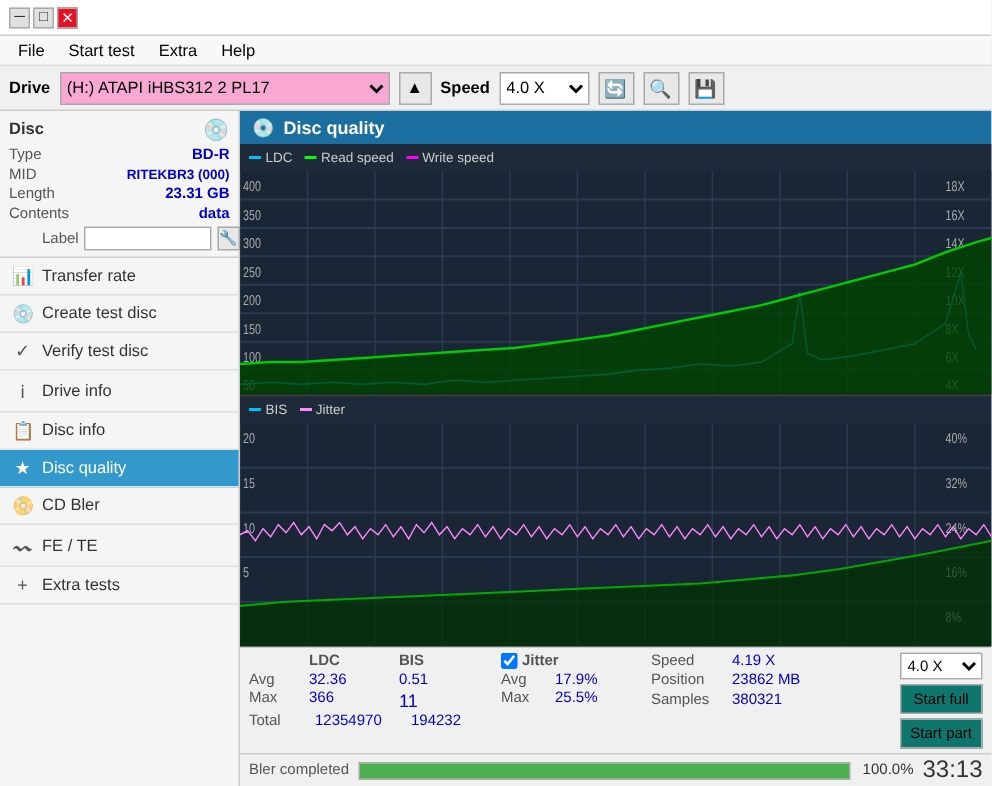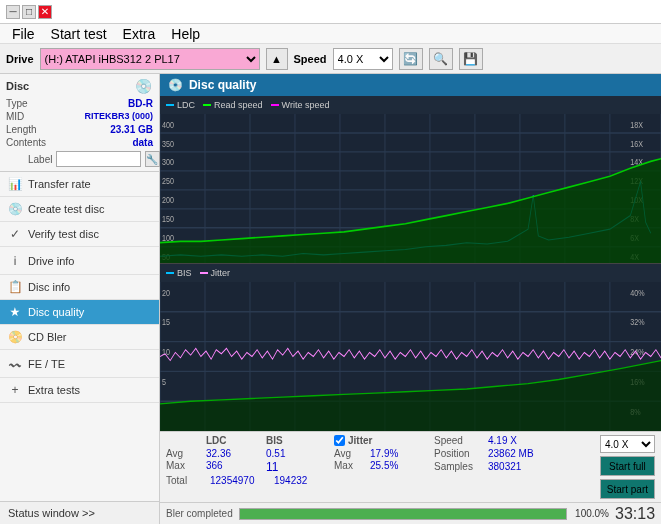--- a/index.html
+++ b/index.html
@@ -7,21 +7,21 @@
     
     
     .titlebar { background: #fff; display: flex; align-items: center; justify-content: space-between; padding: 4px 6px; border-bottom: 1px solid #ccc; height: 24px; }
     .titlebar-left { display: flex; align-items: center; gap: 4px; font-size: 11px; color: #333; }
     .titlebar-icon { width: 14px; height: 14px; background: #2196F3; border-radius: 2px; display: inline-flex; align-items: center; justify-content: center; color: white; font-size: 7px; font-weight: bold; }
     .titlebar-controls { display: flex; gap: 2px; }
     .titlebar-btn { width: 14px; height: 14px; display: inline-flex; align-items: center; justify-content: center; font-size: 10px; cursor: pointer; border: 1px solid #aaa; background: #e0e0e0; color: #333; }
     
     
     .menubar { background: #f8f8f8; border-bottom: 1px solid #ddd; display: flex; align-items: center; padding: 2px 4px; height: 20px; }
-    .menu-item { padding: 2px 8px; font-size: 14px; cursor: pointer; color: #000; text-align: right; }
+    .menu-item { padding: 2px 8px; font-size: 11px; cursor: pointer; color: #000; text-align: right; }
     
     
     .drivebar { background: #f0f0f0; border-bottom: 1px solid #ccc; display: flex; align-items: center; padding: 3px 6px; height: 30px; gap: 6px; }
     .drive-label { font-size: 11px; font-weight: bold; }
     .drive-select { height: 22px; font-size: 11px; border: 1px solid #aaa; background: #f9a8d4; flex: 1; max-width: 220px; }
     .drive-btn { width: 22px; height: 22px; border: 1px solid #aaa; background: #e8e8e8; cursor: pointer; display: flex; align-items: center; justify-content: center; }
     .speed-label { font-size: 11px; font-weight: bold; }
     .speed-select { height: 22px; font-size: 11px; border: 1px solid #aaa; background: white; width: 60px; }
     .toolbar-btn { width: 24px; height: 22px; border: 1px solid #aaa; background: #e8e8e8; cursor: pointer; display: flex; align-items: center; justify-content: center; font-size: 12px; }
     
@@ -204,23 +204,20 @@
       <div class="nav-item">
         <span class="nav-icon">〰</span>
         <span>FE / TE</span>
       </div>
       <div class="nav-item">
         <span class="nav-icon">+</span>
         <span>Extra tests</span>
       </div>
     </div>
 
-    <div class="status-window-btn">
-      <span>Status window &gt;&gt;</span>
-    </div>
 
   </div>
 
   <div class="content">
 
     <div class="dq-header">
       <span class="dq-icon">💿</span>
       <span class="dq-title">Disc quality</span>
     </div>
 

